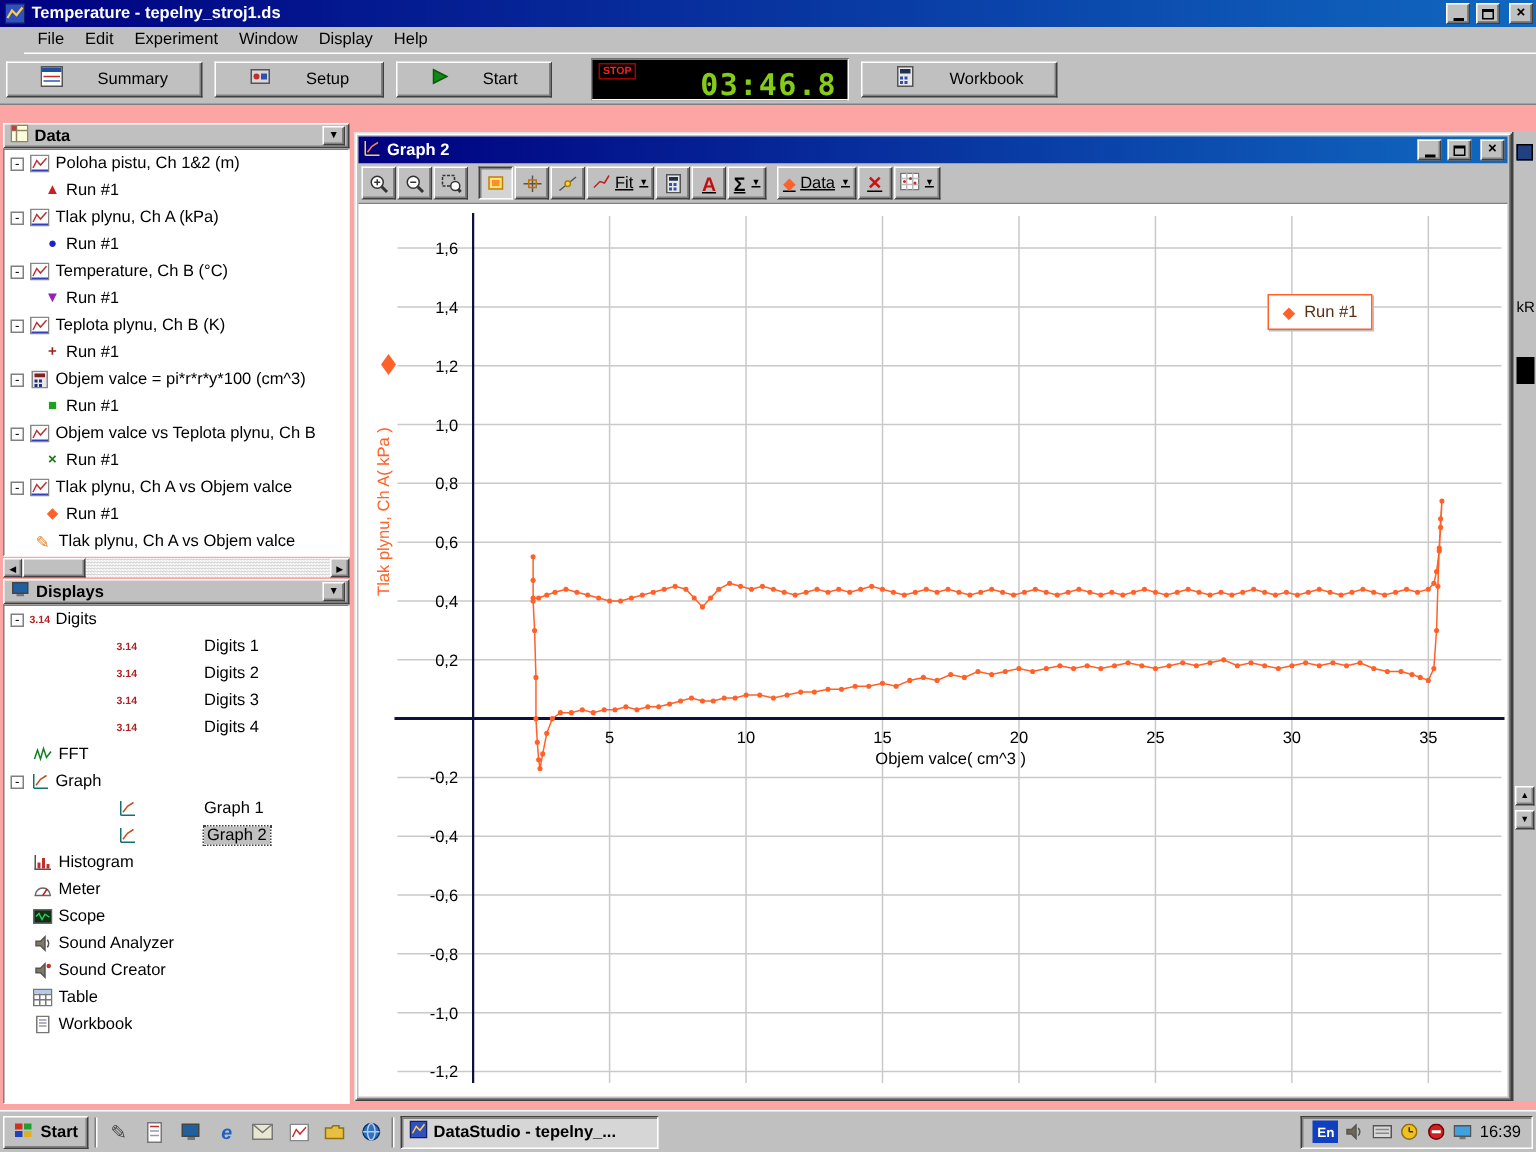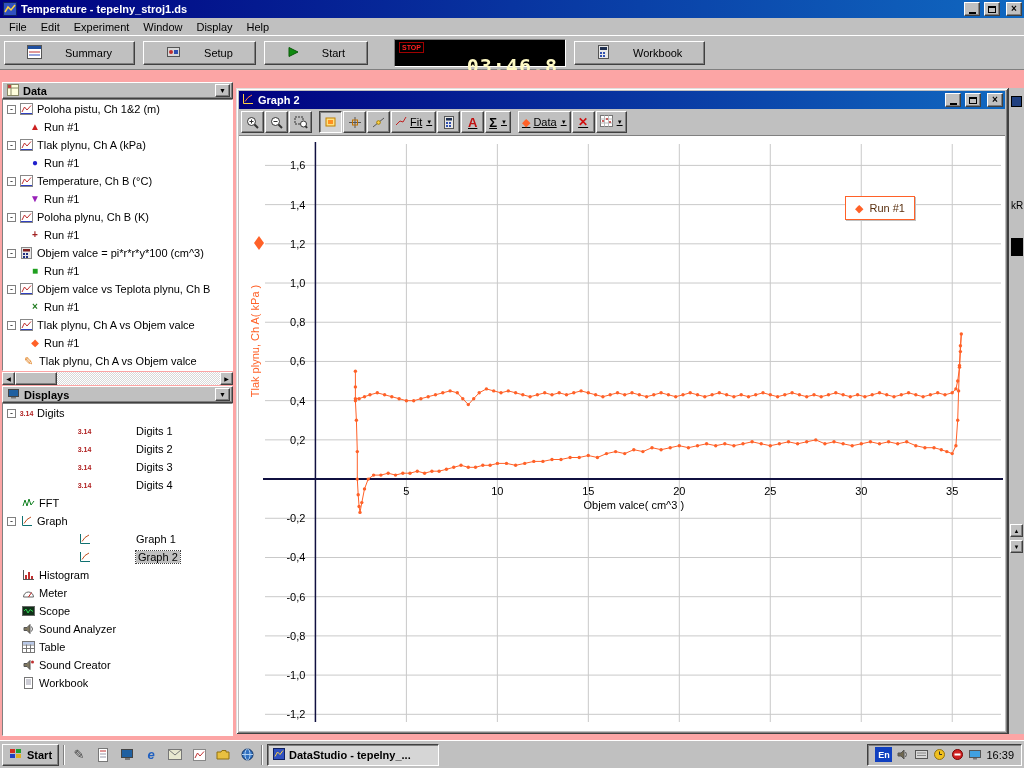--- a/index.html
+++ b/index.html
@@ -9,27 +9,27 @@
   .bevel-in  { border:1px solid; border-color:#404040 #fff #fff #404040; box-shadow:inset 1px 1px 0 #808080; }
 
   
   #titlebar { height:18px; background:linear-gradient(90deg,#000080,#1068c0); display:flex; align-items:center; padding:0 2px; gap:4px; }
   .title-text { color:#fff; font-weight:bold; flex:1; white-space:nowrap; overflow:hidden; }
   .capbtn { width:16px; height:14px; background:#c0c0c0; border:1px solid; border-color:#fff #404040 #404040 #fff;
     box-shadow:inset -1px -1px 0 #808080; display:inline-flex; align-items:center; justify-content:center;
     font-weight:bold; font-size:10px; line-height:1; flex:none; }
   .gl-min { width:7px; height:2px; background:#000; margin-top:7px; }
   .gl-max { width:8px; height:7px; border:1px solid #000; border-top-width:2px; }
-  #menubar { height:18px; background:#c0c0c0; display:flex; align-items:center; padding-left:2px; border-bottom:1px solid #fff; }
+  #menubar { height:18px; background:#c0c0c0; display:flex; padding-left:2px; border-bottom:1px solid #fff;margin-left:16px; }
   .menu-item { padding:2px 7px; }
   #toolbar { height:34px; display:flex; align-items:center; padding:0 4px; gap:8px; background:#c0c0c0; border-bottom:1px solid #808080; }
   .tbtn { height:24px; display:inline-flex; align-items:center; gap:23px; padding:0 22px; font-size:11px; }
   .timer { width:172px; height:28px; background:#000; position:relative; margin-left:18px; border:1px solid; border-color:#808080 #fff #fff #808080; }
   .stop { position:absolute; top:2px; left:4px; color:#ff2020; font-size:7px; font-weight:bold; border:1px solid #a00000; padding:0 2px; line-height:9px; }
-  .time { position:absolute; right:7px; top:14px; color:#fef9c3; font-family:"DejaVu Sans Mono",monospace; font-weight:bold; font-size:20px; letter-spacing:1px; }
+  .time { position:absolute; right:7px; top:4px; color:#84cc16; font-family:"DejaVu Sans Mono",monospace; font-weight:bold; font-size:20px; letter-spacing:1px; }
 
   
   #workspace { position:absolute; left:0; right:0; top:70px; bottom:28px; background:#fca5a5; overflow:hidden; }
 
   
   #left-panel { position:absolute; left:2px; top:12px; width:231px; bottom:4px; display:flex; flex-direction:column; }
   .panel-header { height:17px; display:flex; align-items:center; gap:4px; padding:0 2px 0 4px; font-weight:bold; flex:none; }
   .panel-header .hspace { flex:1; }
   .hbtn { width:15px; height:13px; display:inline-flex; align-items:center; justify-content:center; font-size:7px; flex:none; }
   .treebox { background:#fff; border:1px solid; border-color:#808080 #fff #fff #808080; overflow:hidden; }
@@ -221,21 +221,21 @@
         </div>
         <div class="trow">
           <span class="expander">-</span>
           <span class="ticon">
             <svg width="13" height="12">
               <rect x="0.5" y="0.5" width="12" height="11" fill="#fff" stroke="#888"></rect>
               <polyline points="2,9 4.5,4 7,7 11,2.5" fill="none" stroke="#c03030"></polyline>
               <line x1="1" y1="10.5" x2="12" y2="10.5" stroke="#3040c0"></line>
             </svg>
           </span>
-          <span class="tlabel">Poloha plynu, Ch B (K)</span>
+          <span class="tlabel">Teplota plynu, Ch B (K)</span>
         </div>
         <div class="trow child">
           <span class="marker m-plus-darkred">+</span>
           <span class="tlabel">Run #1</span>
         </div>
         <div class="trow">
           <span class="expander">-</span>
           <span class="ticon">
             <svg width="13" height="12">
               <rect x="1.5" y="0.5" width="10" height="11" fill="#e8e8e8" stroke="#888"></rect>
@@ -424,39 +424,39 @@
               <polygon points="2,4.5 5,4.5 8,1.5 8,10.5 5,7.5 2,7.5" fill="#807860" stroke="#555"></polygon>
               <path d="M9.5 3.5 q2 2.5 0 5" fill="none" stroke="#555"></path>
             </svg>
           </span>
           <span class="tlabel">Sound Analyzer</span>
         </div>
         <div class="trow">
           <span class="spacer12"></span>
           <span class="ticon">
             <svg width="13" height="12">
+              <polygon points="2,4.5 5,4.5 8,1.5 8,10.5 5,7.5 2,7.5" fill="#807860" stroke="#555"></polygon>
+              <circle cx="10.5" cy="3" r="1.5" fill="#c03030"></circle>
+            </svg>
+          </span>
+          <span class="tlabel">Sound Creator</span>
+        </div>
+        <div class="trow">
+          <span class="spacer12"></span>
+          <span class="ticon">
+            <svg width="13" height="12">
               <rect x="0.5" y="0.5" width="12" height="11" fill="#fff" stroke="#777"></rect>
               <line x1="0.5" y1="4" x2="12.5" y2="4" stroke="#777"></line>
               <line x1="0.5" y1="7.5" x2="12.5" y2="7.5" stroke="#777"></line>
               <line x1="4.5" y1="0.5" x2="4.5" y2="11.5" stroke="#777"></line>
               <line x1="8.5" y1="0.5" x2="8.5" y2="11.5" stroke="#777"></line>
               <rect x="1" y="1" width="11" height="2.5" fill="#b8c8e8"></rect>
             </svg>
           </span>
           <span class="tlabel">Table</span>
-        </div>
-        <div class="trow">
-          <span class="spacer12"></span>
-          <span class="ticon">
-            <svg width="13" height="12">
-              <polygon points="2,4.5 5,4.5 8,1.5 8,10.5 5,7.5 2,7.5" fill="#807860" stroke="#555"></polygon>
-              <circle cx="10.5" cy="3" r="1.5" fill="#c03030"></circle>
-            </svg>
-          </span>
-          <span class="tlabel">Sound Creator</span>
         </div>
         <div class="trow">
           <span class="spacer12"></span>
           <span class="ticon">
             <svg width="13" height="12">
               <rect x="2.5" y="0.5" width="8" height="11" fill="#fff" stroke="#777"></rect>
               <line x1="4" y1="3" x2="9" y2="3" stroke="#99a"></line>
               <line x1="4" y1="5" x2="9" y2="5" stroke="#99a"></line>
               <line x1="4" y1="7" x2="9" y2="7" stroke="#99a"></line>
             </svg>

